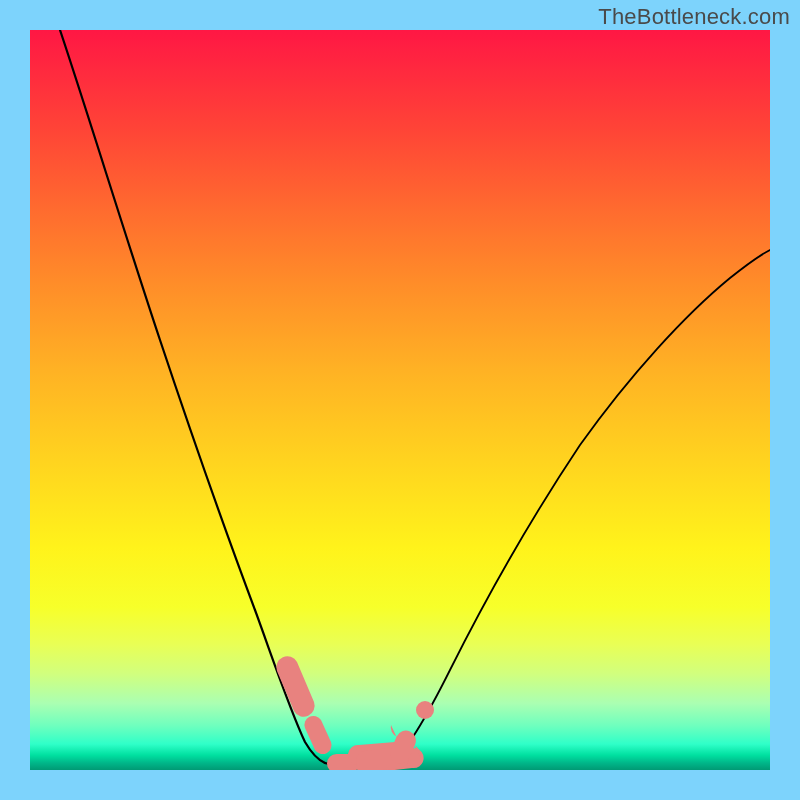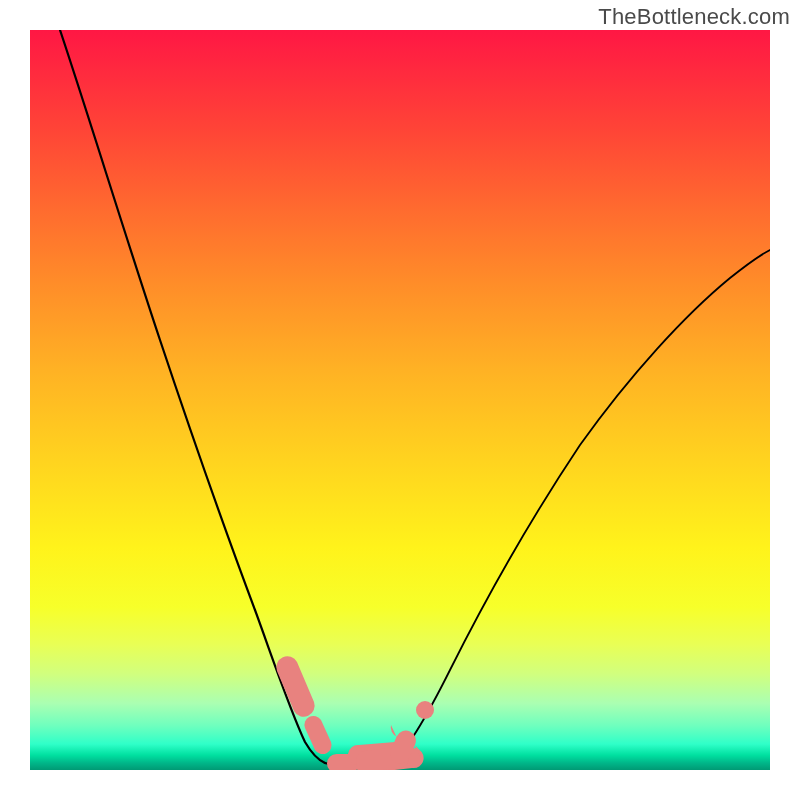--- a/index.html
+++ b/index.html
@@ -7,21 +7,21 @@
     padding: 0;
     width: 800px;
     height: 800px;
     overflow: hidden;
     background: #000;
     font-family: -apple-system, BlinkMacSystemFont, "Segoe UI", Arial, sans-serif;
   }
   .frame {
     position: absolute;
     inset: 0;
-    background: #ffffff;
+    background: #7dd3fc;
   }
   .plot-area {
     position: absolute;
     left: 30px;
     top: 30px;
     width: 740px;
     height: 740px;
     overflow: hidden;
   }
   .gradient-bg {

